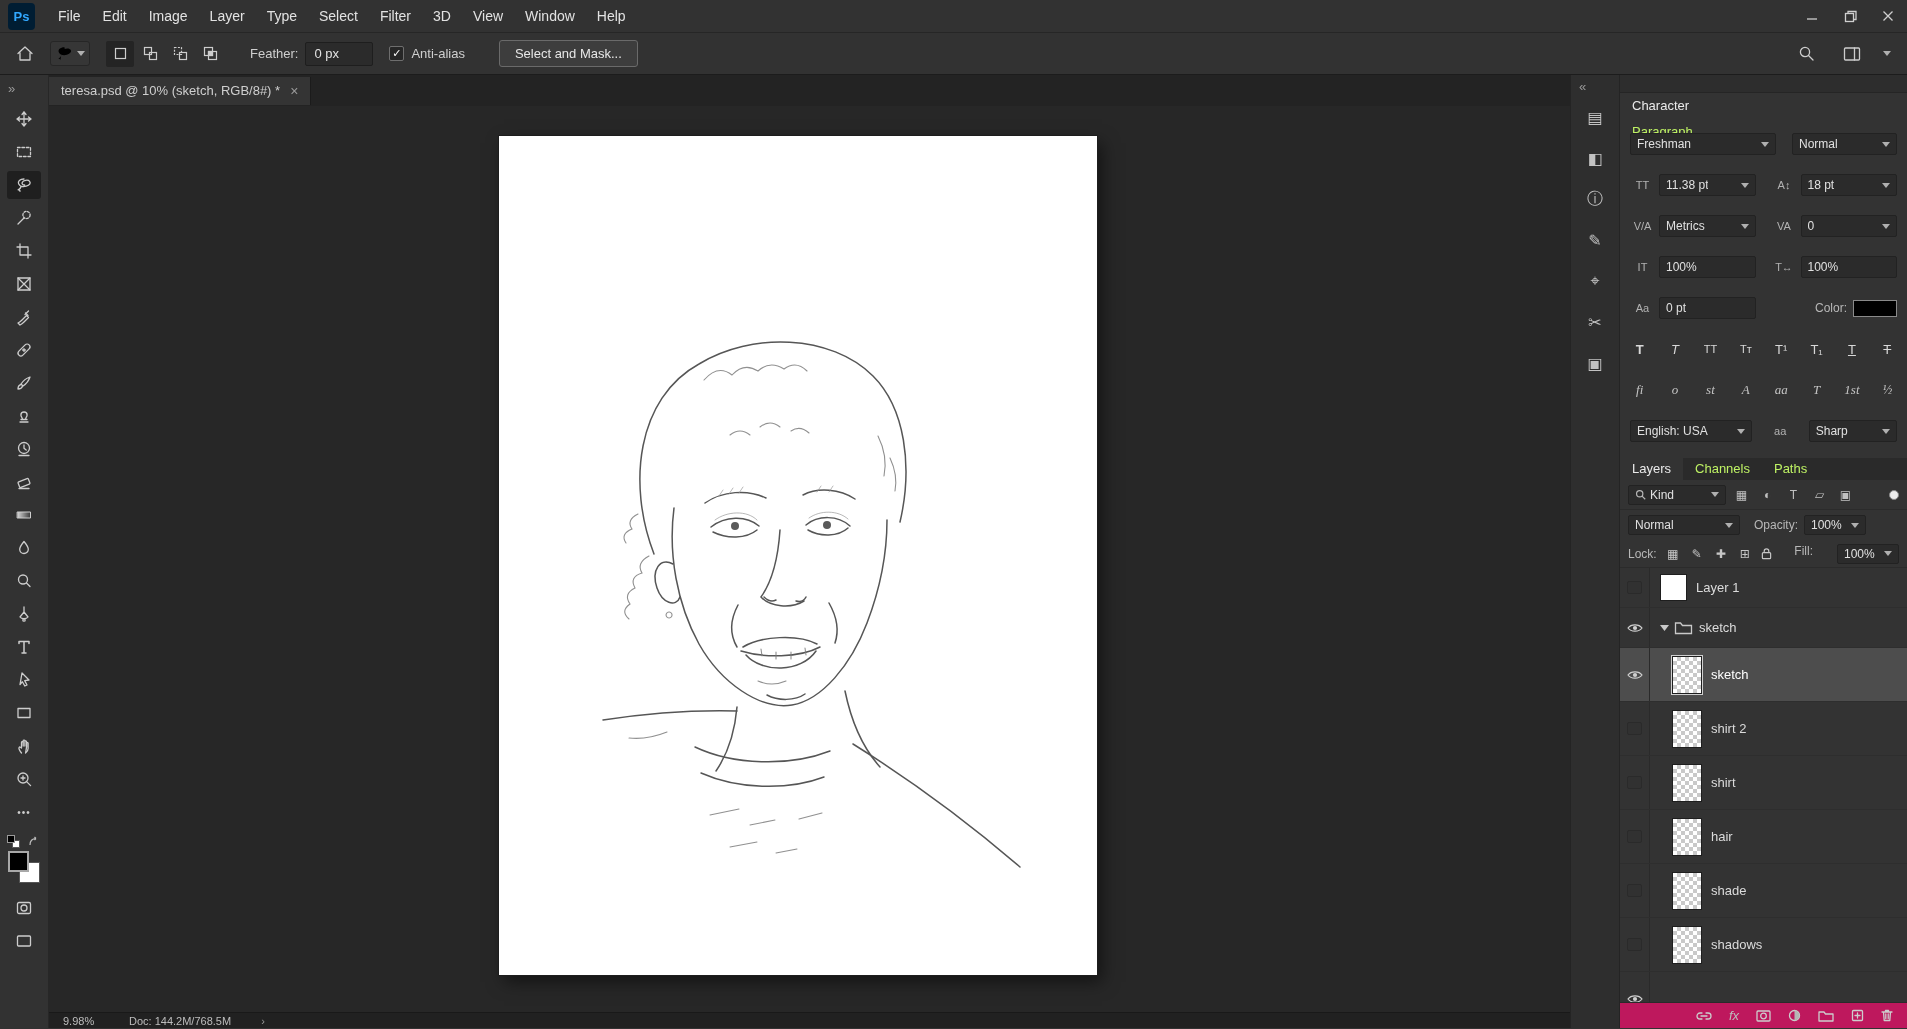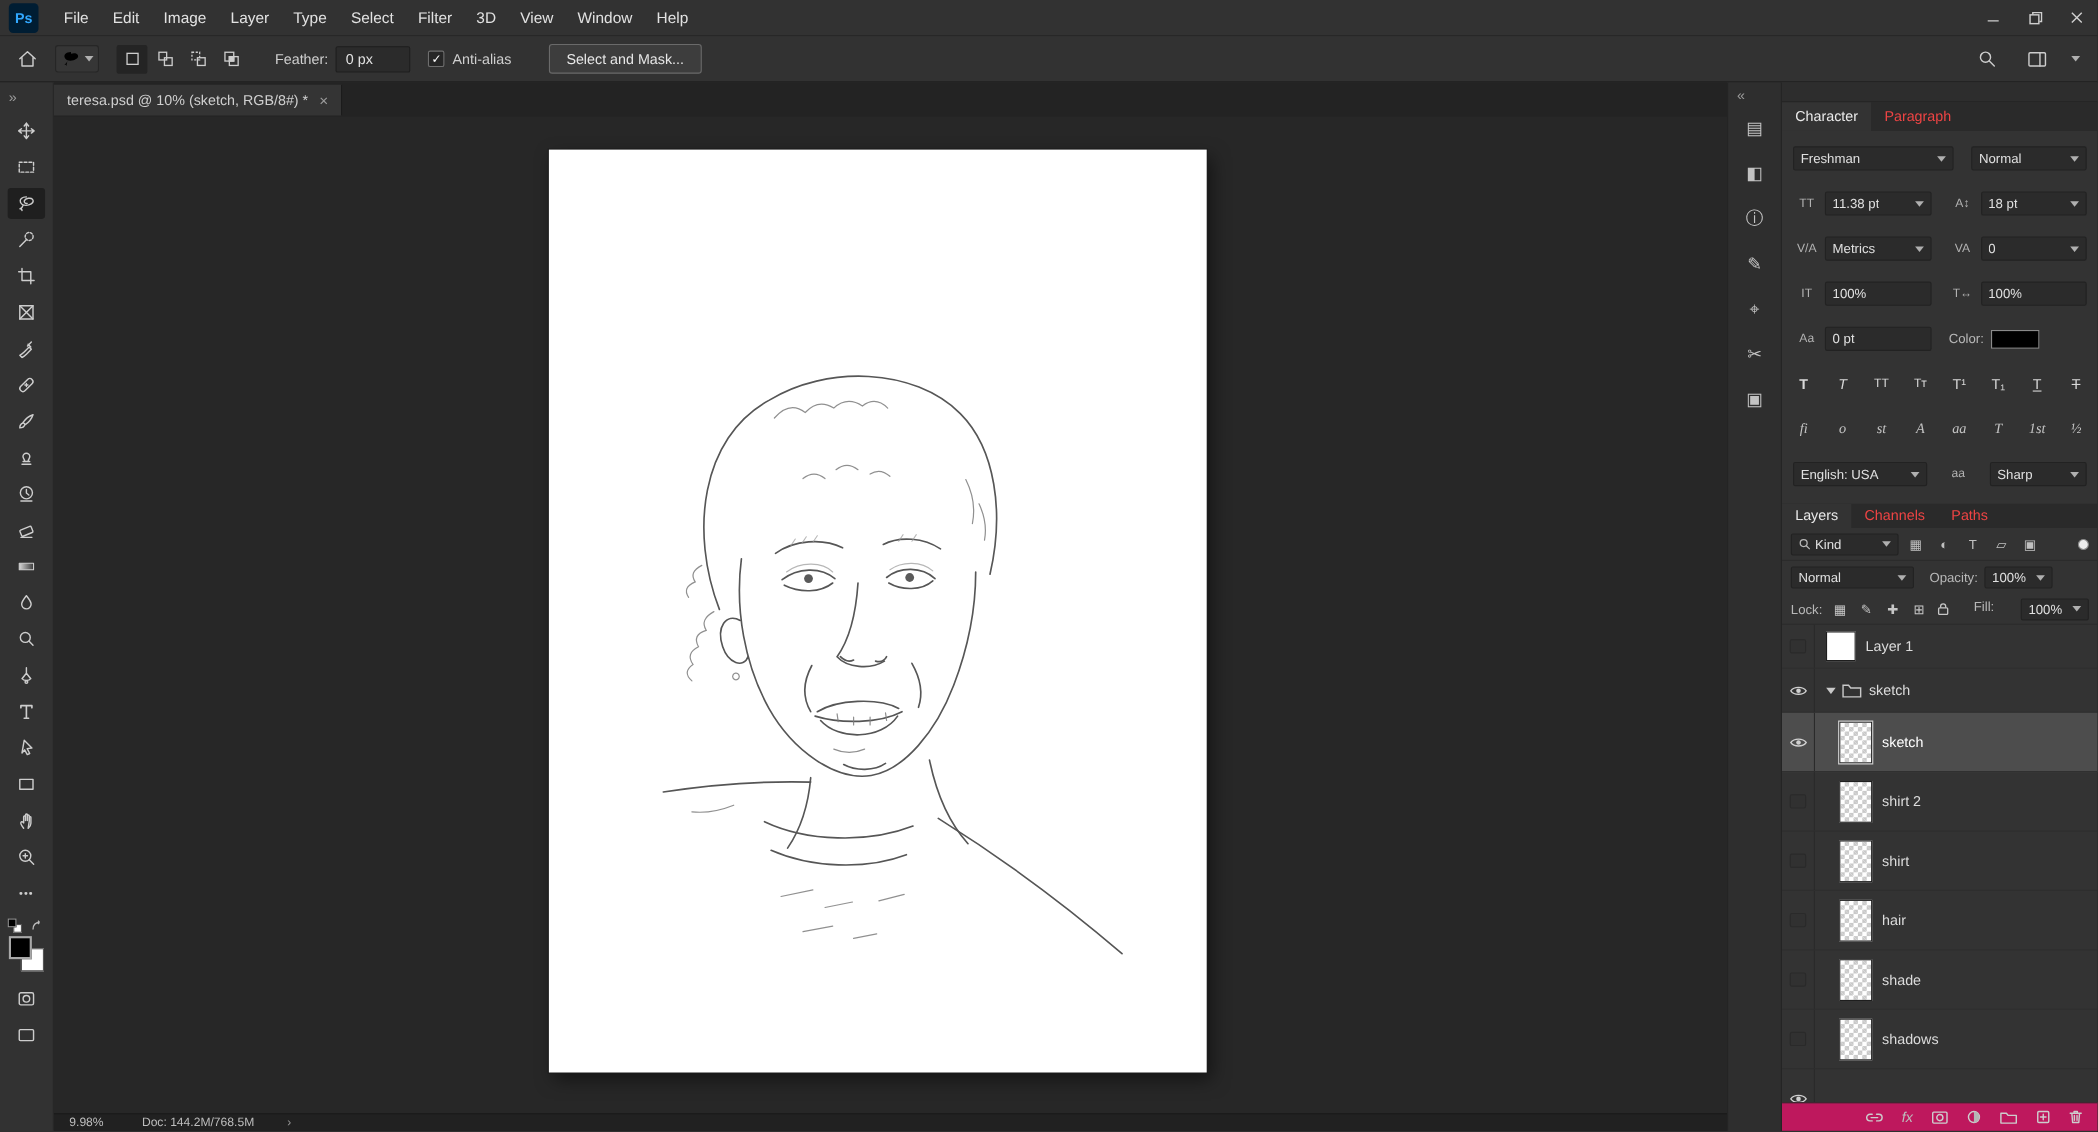--- a/index.html
+++ b/index.html
@@ -72,36 +72,36 @@
 
   
   .dock-strip { width:50px; background:#2e2e2e; border-left:1px solid #242424; border-right:1px solid #242424; display:flex; flex-direction:column; align-items:center; padding-top:4px; flex:none; }
   .dock-collapse { align-self:flex-start; padding-left:8px; color:#9a9a9a; font-size:13px; margin-bottom:8px; }
   .dock-icon { width:34px; height:30px; margin-bottom:11px; display:flex; align-items:center; justify-content:center; color:#c2c2c2; font-size:16px; border-radius:3px; }
 
   
   .panels { width:287px; background:#333333; display:flex; flex-direction:column; flex:none; }
   .panel-gap { height:18px; background:#2d2d2d; border-bottom:1px solid #252525; flex:none; }
   .ptabs { display:flex; background:#2a2a2a; flex:none; }
-  .ptab { padding:0 12px; font-size:13px; color:#ef4444; }
-  .char-tabs { height:26px; }
+  .ptab { padding:0 12px; font-size:13px; color:#bef264; }
+  .char-tabs { height:26px;flex-direction:column; }
   .char-tabs .ptab { line-height:26px; }
   .layer-tabs { height:22px; }
   .layer-tabs .ptab { line-height:22px; }
   .ptab.active { background:#333333; color:#eaeaea; }
 
   
   .char-body { padding:8px 10px 10px; display:flex; flex-direction:column; gap:7px; flex:none; }
   .crow { display:flex; align-items:center; gap:16px; height:34px; }
   .pair { flex:1; display:flex; align-items:center; gap:4px; min-width:0; }
   .cicon { width:25px; flex:none; text-align:center; color:#b2b2b2; font-size:11px; }
   .cfield { flex:1; height:22px; background:#2b2b2b; border:1px solid #222; border-radius:2px; display:flex; align-items:center; gap:4px; padding:0 6px; font-size:12px; color:#e0e0e0; min-width:0; }
   .cfield .val { overflow:hidden; white-space:nowrap; }
   .cfield.wide { flex:1.45; }
-  .color-pair { flex:1; display:flex; align-items:center; gap:6px; }
+  .color-pair { flex:1; display:flex; align-items:center; gap:6px; justify-content:flex-end; }
   .color-swatch { width:44px; height:17px; background:#000; border:1px solid #8a8a8a; }
   .stylerow { display:flex; }
   .tbtn { flex:1; height:20px; display:flex; align-items:center; justify-content:center; color:#d8d8d8; font-size:13px; border-radius:2px; }
   .ot .tbtn { color:#c4c4c4; font-family:"Liberation Serif","DejaVu Serif",serif; font-style:italic; font-size:13px; }
   .tb-b{font-weight:bold} .tb-i{font-style:italic} .tb-caps{font-size:11px;letter-spacing:0}
   .tb-u{text-decoration:underline} .tb-s{text-decoration:line-through}
 
   
   .layers-wrap { flex:1; display:flex; flex-direction:column; min-height:0; }
   .kind-row { height:30px; display:flex; align-items:center; gap:5px; padding:0 8px; border-bottom:1px solid #2b2b2b; flex:none; }

